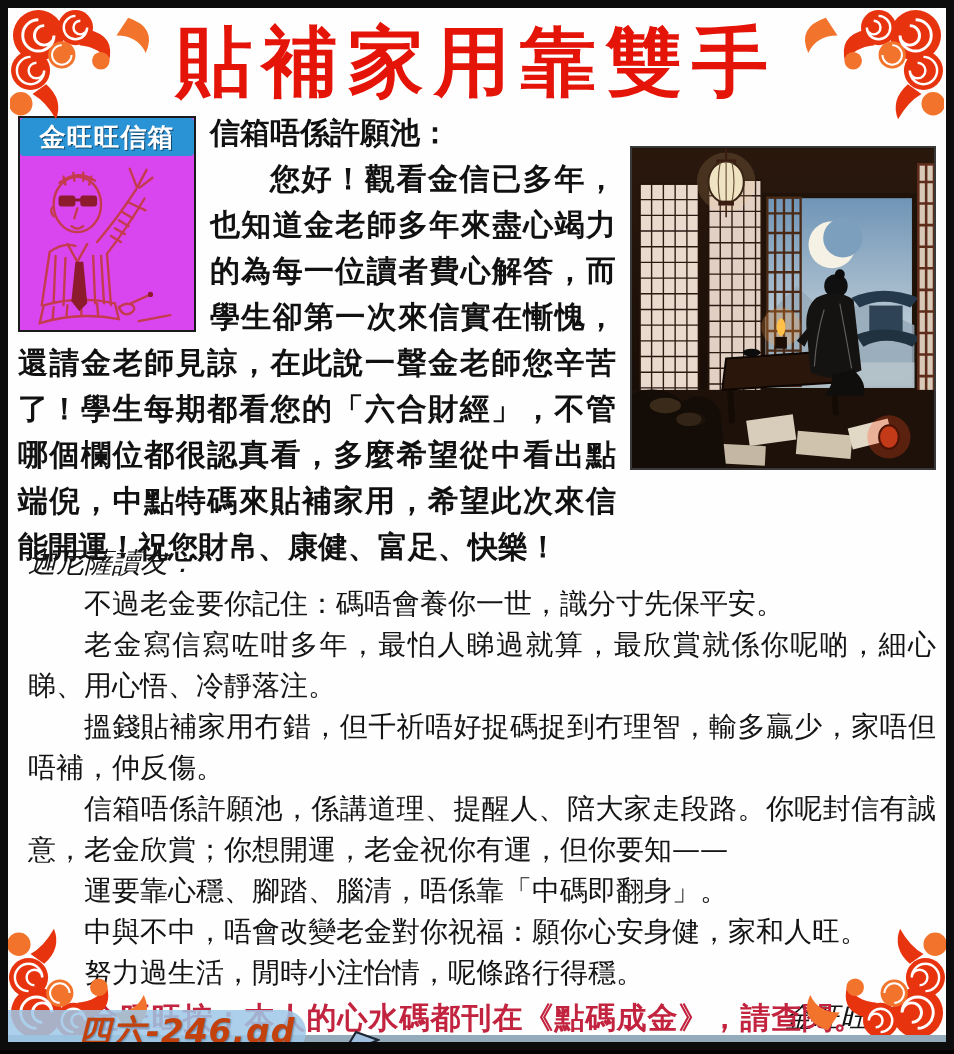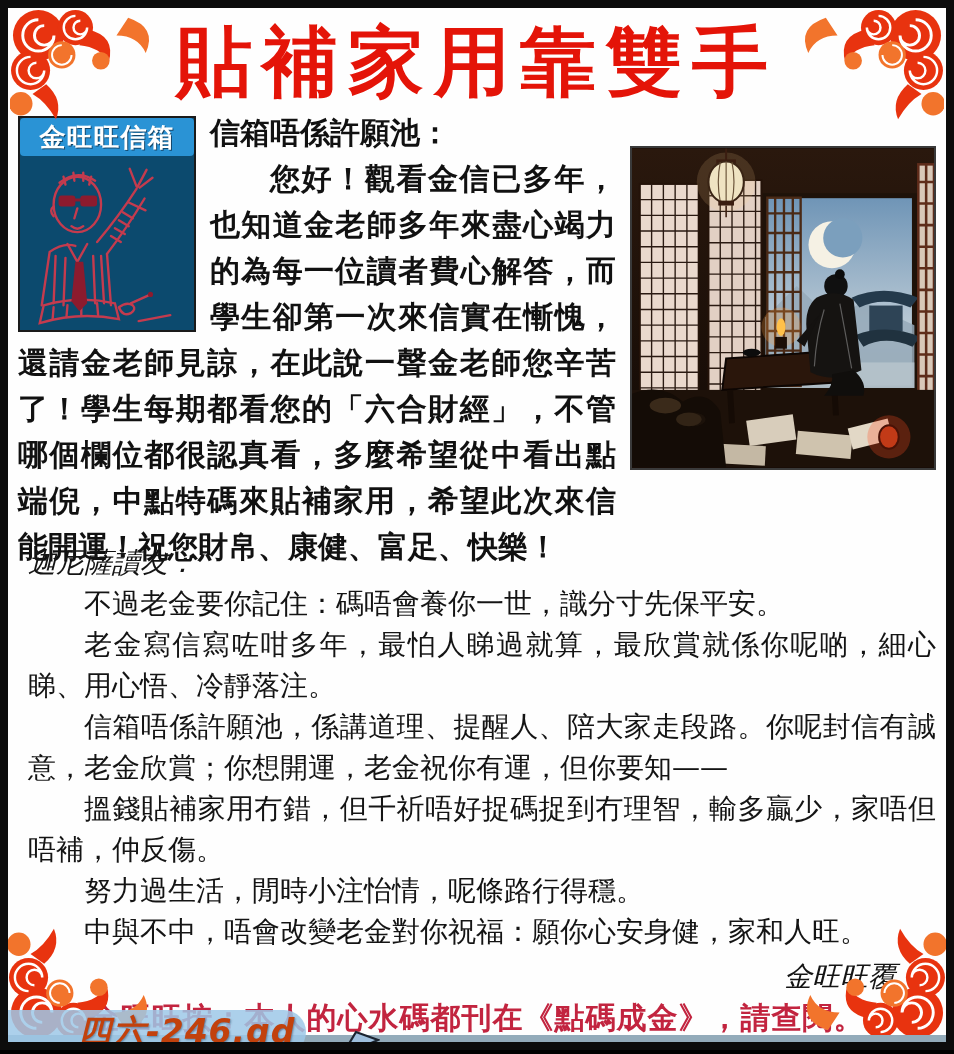--- a/index.html
+++ b/index.html
@@ -22,21 +22,21 @@
   .corner.bl { bottom:4px; left:0; transform:scaleY(-1); }
   .corner.br { bottom:4px; right:0; transform:scale(-1,-1); }
   
   .letter {
     position:absolute; top:102px; left:10px; right:10px;
     font-size:30px; font-weight:bold; color:#111;
     line-height:46px; text-align:justify;
   }
   .logo-box {
     float:left; width:178px; height:216px;
-    border:2px solid #1a1a1a; background:#0c4a6e;
+    border:2px solid #1a1a1a; background:#d946ef;
     margin:6px 14px 4px 0;
   }
   .logo-head {
     height:38px; background:#2a93d5; border-radius:4px;
     color:#fff; font-family:"DejaVu Sans","Liberation Sans",sans-serif;
     font-weight:bold; font-size:26px; text-align:center; line-height:38px;
     letter-spacing:1px; text-shadow:1px 1px 0 #14476b;
   }
   .logo-art { width:174px; height:172px; display:block; }
   .scene {
@@ -247,24 +247,25 @@
     </figure>
 
     <p class="salutation">信箱唔係許願池：</p>
     <p class="body">您好！觀看金信已多年，也知道金老師多年來盡心竭力的為每一位讀者費心解答，而學生卻第一次來信實在慚愧，還請金老師見諒，在此說一聲金老師您辛苦了！學生每期都看您的「六合財經」，不管哪個欄位都很認真看，多麼希望從中看出點端倪，中點特碼來貼補家用，希望此次來信能開運！祝您財帛、康健、富足、快樂！</p>
   </div>
 
   <div class="reply">
     <p class="salutation">迦尼薩讀友：</p>
     <p>不過老金要你記住：碼唔會養你一世，識分寸先保平安。</p>
     <p>老金寫信寫咗咁多年，最怕人睇過就算，最欣賞就係你呢啲，細心睇、用心悟、冷靜落注。</p>
+    <p>搵錢貼補家用冇錯，但千祈唔好捉碼捉到冇理智，輸多贏少，家唔但唔補，仲反傷。</p>
     <p>信箱唔係許願池，係講道理、提醒人、陪大家走段路。你呢封信有誠意，老金欣賞；你想開運，老金祝你有運，但你要知——</p>
-    <p>搵錢貼補家用冇錯，但千祈唔好捉碼捉到冇理智，輸多贏少，家唔但唔補，仲反傷。</p>
+    <p>運要靠心穩、腳踏、腦清，唔係靠「中碼即翻身」。</p>
+    <p>中與不中，唔會改變老金對你祝福：願你心安身健，家和人旺。</p>
     <p>努力過生活，閒時小注怡情，呢條路行得穩。</p>
-    <p>中與不中，唔會改變老金對你祝福：願你心安身健，家和人旺。</p>
     <div class="sign">金旺旺覆</div>
   </div>
 
   <div class="notice">金旺旺按：本人的心水碼都刊在《點碼成金》，請查閱。</div>
 
   <div class="watermark">
     <span>四六-246.gd</span>
   </div>
   <svg class="cursor-shape" width="38" height="24" viewBox="0 0 38 24">
     <path d="M2,22 L14,2 L36,10 L20,17 Z" fill="#9fc0de" stroke="#1b2430" stroke-width="2.2"></path>

